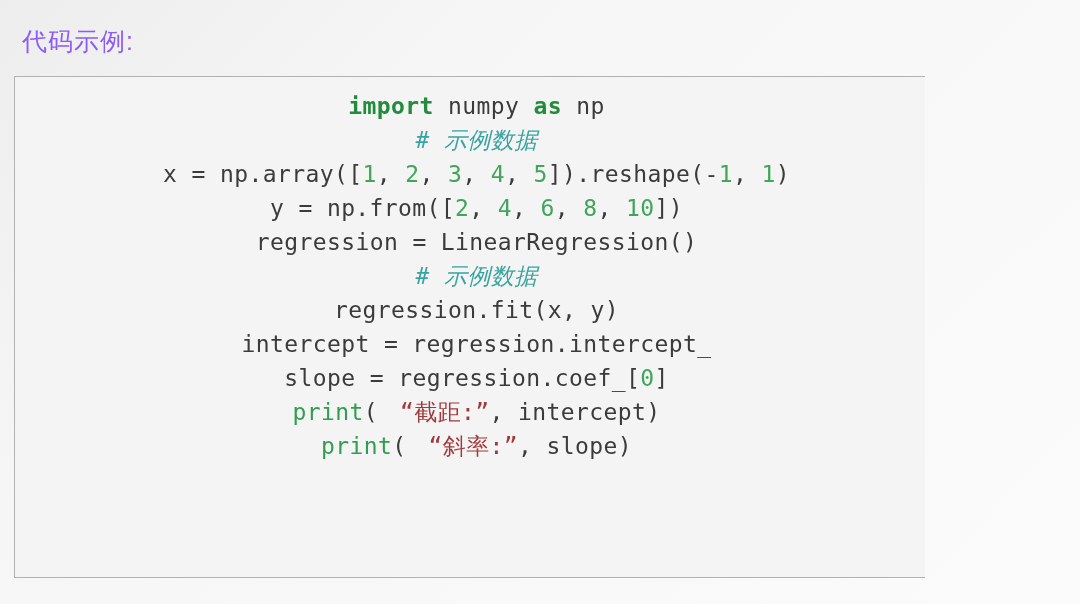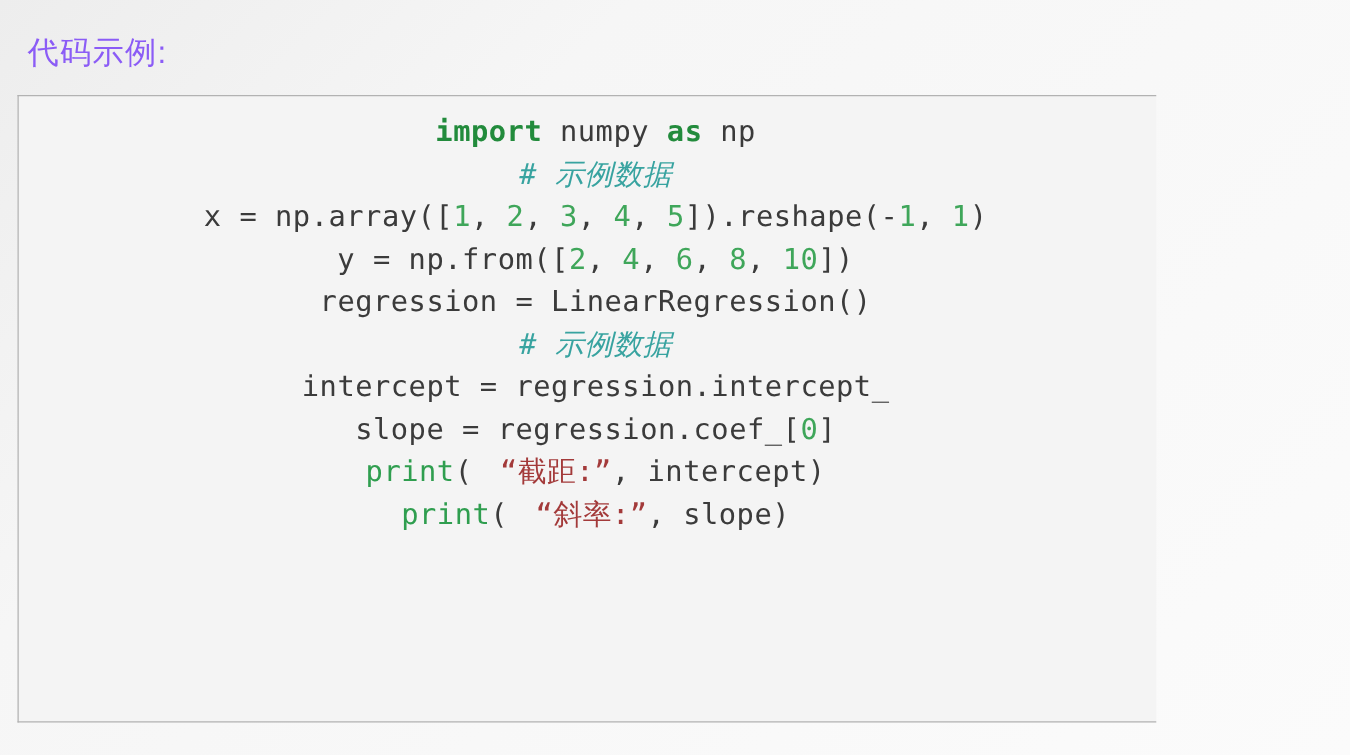--- a/index.html
+++ b/index.html
@@ -53,17 +53,18 @@
 
 <div class="page-title">代码示例:</div>
 
 <div class="code-block">
     <div class="code-line"><span class="tok-kw">import</span><span class="tok-pln"> numpy </span><span class="tok-kw">as</span><span class="tok-pln"> np</span></div>
     <div class="code-line"><span class="tok-cmt"># 示例数据</span></div>
     <div class="code-line"><span class="tok-pln">x = np.array([</span><span class="tok-num">1</span><span class="tok-pln">, </span><span class="tok-num">2</span><span class="tok-pln">, </span><span class="tok-num">3</span><span class="tok-pln">, </span><span class="tok-num">4</span><span class="tok-pln">, </span><span class="tok-num">5</span><span class="tok-pln">]).reshape(-</span><span class="tok-num">1</span><span class="tok-pln">, </span><span class="tok-num">1</span><span class="tok-pln">)</span></div>
     <div class="code-line"><span class="tok-pln">y = np.from([</span><span class="tok-num">2</span><span class="tok-pln">, </span><span class="tok-num">4</span><span class="tok-pln">, </span><span class="tok-num">6</span><span class="tok-pln">, </span><span class="tok-num">8</span><span class="tok-pln">, </span><span class="tok-num">10</span><span class="tok-pln">])</span></div>
     <div class="code-line"><span class="tok-pln">regression = LinearRegression()</span></div>
     <div class="code-line"><span class="tok-cmt"># 示例数据</span></div>
+    <div class="code-line"><span class="tok-pln">regression.fit(x, y)</span></div>
     <div class="code-line"><span class="tok-pln">intercept = regression.intercept_</span></div>
     <div class="code-line"><span class="tok-pln">slope = regression.coef_[</span><span class="tok-num">0</span><span class="tok-pln">]</span></div>
     <div class="code-line"><span class="tok-fn">print</span><span class="tok-pln">(</span><span class="tok-str">“截距:”</span><span class="tok-pln">, intercept)</span></div>
     <div class="code-line"><span class="tok-fn">print</span><span class="tok-pln">(</span><span class="tok-str">“斜率:”</span><span class="tok-pln">, slope)</span></div>
   </div>
 
 </body></html>

